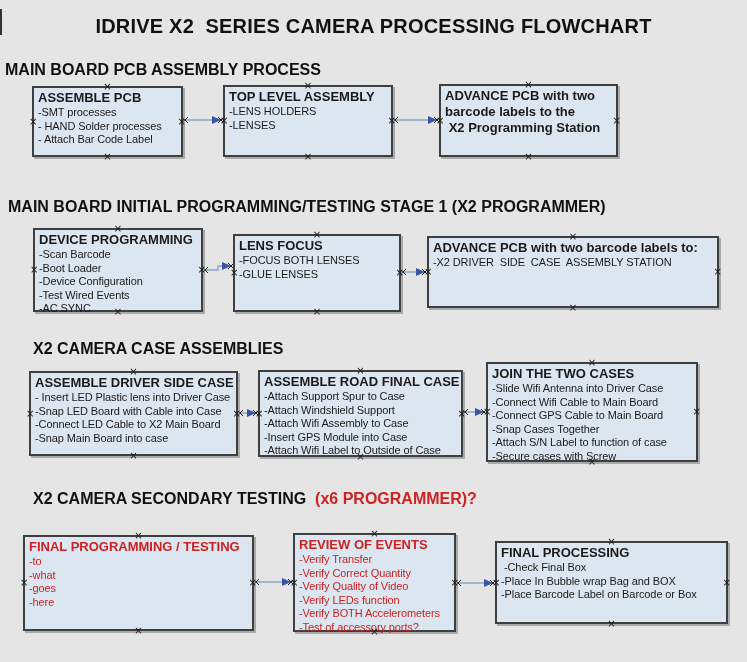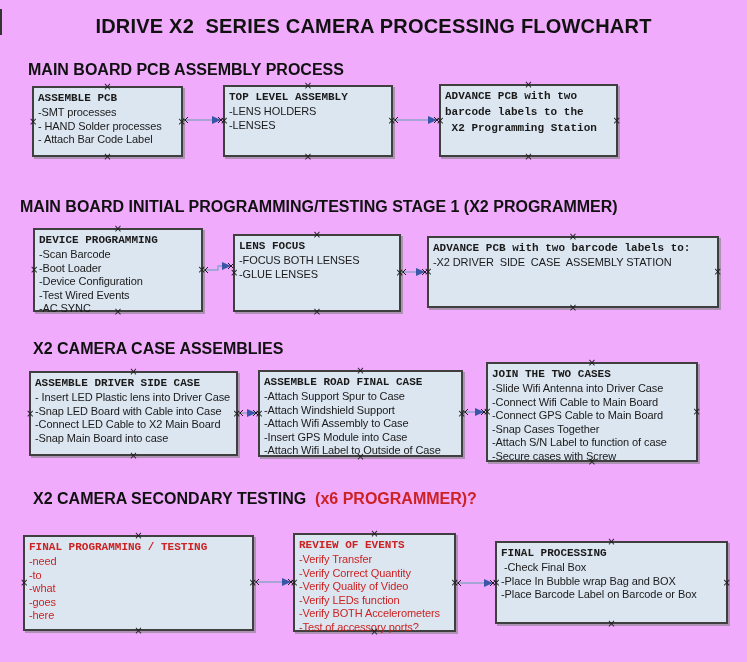--- a/index.html
+++ b/index.html
@@ -1,34 +1,34 @@
 <!DOCTYPE html>
 <html><head>
 <meta charset="utf-8">
 <style>
   html,body{margin:0;padding:0;background:#fff;}
   #canvas{
-    position:relative;width:747px;height:662px;background:#f0abfc;
+    position:relative;width:747px;height:662px;background:#e5e5e5;
     font-family:"Liberation Sans",sans-serif;overflow:hidden;
   }
   .page-title{
     position:absolute;top:15px;left:0;width:100%;text-align:center;
     font-size:20px;font-weight:bold;color:#111;white-space:pre;letter-spacing:.2px;
   }
   .sec-heading{
     position:absolute;font-size:16px;font-weight:bold;color:#111;
     white-space:pre;line-height:19px;
   }
   .node{
     position:absolute;box-sizing:border-box;
     border:2px solid #3f3f3f;
     box-shadow:2px 2px 0 rgba(130,130,130,.6);
     padding:2px 4px;color:#1a1a1a;
   }
-  .node-title{font-size:11px;font-weight:bold;line-height:16px;white-space:pre;font-family:Liberation Mono, monospace;}
+  .node-title{font-size:13px;font-weight:bold;line-height:16px;white-space:pre;}
   .node-title.wrap{white-space:pre-wrap;}
   .node-item{font-size:11px;line-height:13.5px;white-space:pre;letter-spacing:-.1px;}
   .anchor{
     position:absolute;font-family:"DejaVu Sans",sans-serif;font-size:10px;
     line-height:1;color:#1c1c1c;font-weight:normal;
   }
   .anchor.top{top:-6px;left:50%;transform:translateX(-50%);}
   .anchor.bottom{bottom:-7px;left:50%;transform:translateX(-50%);}
   .anchor.left{left:-5px;top:50%;transform:translateY(-50%);}
   .anchor.right{right:-5px;top:50%;transform:translateY(-50%);}
@@ -100,21 +100,21 @@
       </g>
       <g>
         <polyline points="458,583 493,583" fill="none" stroke="#8ba3c7" stroke-width="1.4"></polyline>
         <polygon points="493,583 484,579 484,587" fill="#3a56a8"></polygon>
         <line x1="455" y1="580" x2="461" y2="586" stroke="#1c1c1c" stroke-width="1"></line>
         <line x1="455" y1="586" x2="461" y2="580" stroke="#1c1c1c" stroke-width="1"></line>
         <line x1="490" y1="580" x2="496" y2="586" stroke="#1c1c1c" stroke-width="1"></line>
         <line x1="490" y1="586" x2="496" y2="580" stroke="#1c1c1c" stroke-width="1"></line>
       </g>
     </svg>
-<div class="sec-heading" style="left: 28px; top: 60px;"><span>MAIN BOARD PCB ASSEMBLY PROCESS</span></div>
+<div class="sec-heading" style="left: 5px; top: 60px;"><span>MAIN BOARD PCB ASSEMBLY PROCESS</span></div>
     <div class="node" style="left: 32px; top: 86px; width: 151px; height: 71px; background: rgb(220, 230, 241); border-color: rgb(63, 63, 63); color: rgb(26, 26, 26);">
       <div class="node-title">ASSEMBLE PCB</div>
       <div class="node-item">-SMT processes</div>
       <div class="node-item">- HAND Solder processes</div>
       <div class="node-item">- Attach Bar Code Label</div>
       <span class="anchor top">×</span>
       <span class="anchor bottom">×</span>
       <span class="anchor left">×</span>
       <span class="anchor right">×</span>
     </div>
@@ -129,21 +129,21 @@
     </div>
     <div class="node" style="left: 439px; top: 84px; width: 179px; height: 73px; background: rgb(220, 230, 241); border-color: rgb(63, 63, 63); color: rgb(26, 26, 26);">
       <div class="node-title wrap">ADVANCE PCB with two
 barcode labels to the
  X2 Programming Station</div>
       <span class="anchor top">×</span>
       <span class="anchor bottom">×</span>
       <span class="anchor left">×</span>
       <span class="anchor right">×</span>
     </div>
-    <div class="sec-heading" style="left: 20px; top: 197px;"><span>MAIN BOARD INITIAL PROGRAMMING/TESTING STAGE 1 (X2 PROGRAMMER)</span></div>
+    <div class="sec-heading" style="left: 8px; top: 197px;"><span>MAIN BOARD INITIAL PROGRAMMING/TESTING STAGE 1 (X2 PROGRAMMER)</span></div>
     <div class="node" style="left: 33px; top: 228px; width: 170px; height: 84px; background: rgb(220, 230, 241); border-color: rgb(63, 63, 63); color: rgb(26, 26, 26);">
       <div class="node-title">DEVICE PROGRAMMING</div>
       <div class="node-item">-Scan Barcode</div>
       <div class="node-item">-Boot Loader</div>
       <div class="node-item">-Device Configuration</div>
       <div class="node-item">-Test Wired Events</div>
       <div class="node-item">-AC SYNC</div>
       <span class="anchor top">×</span>
       <span class="anchor bottom">×</span>
       <span class="anchor left">×</span>
@@ -199,21 +199,20 @@
       <div class="node-item">-Attach S/N Label to function of case</div>
       <div class="node-item">-Secure cases with Screw</div>
       <span class="anchor top">×</span>
       <span class="anchor bottom">×</span>
       <span class="anchor left">×</span>
       <span class="anchor right">×</span>
     </div>
     <div class="sec-heading" style="left: 33px; top: 489px; text-align: center;"><span>X2 CAMERA SECONDARY TESTING  </span><span style="color: rgb(204, 34, 34);">(x6 PROGRAMMER)?</span></div>
     <div class="node" style="left: 23px; top: 535px; width: 231px; height: 96px; background: rgb(220, 230, 241); border-color: rgb(63, 63, 63); color: rgb(204, 34, 34);">
       <div class="node-title">FINAL PROGRAMMING / TESTING</div>
-      <div class="node-item">-need</div>
       <div class="node-item">-to</div>
       <div class="node-item">-what</div>
       <div class="node-item">-goes</div>
       <div class="node-item">-here</div>
       <span class="anchor top">×</span>
       <span class="anchor bottom">×</span>
       <span class="anchor left">×</span>
       <span class="anchor right">×</span>
     </div>
     <div class="node" style="left: 293px; top: 533px; width: 163px; height: 99px; background: rgb(220, 230, 241); border-color: rgb(63, 63, 63); color: rgb(204, 34, 34);">

